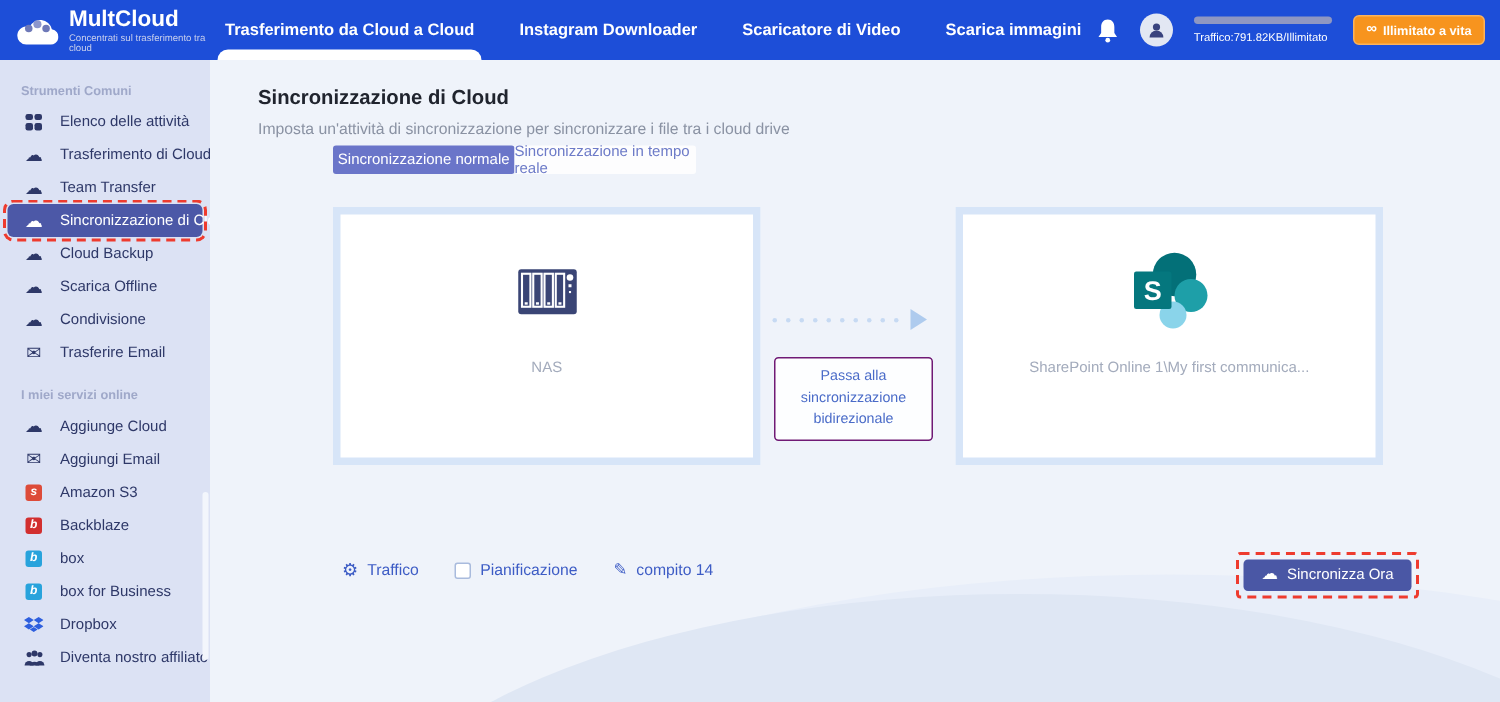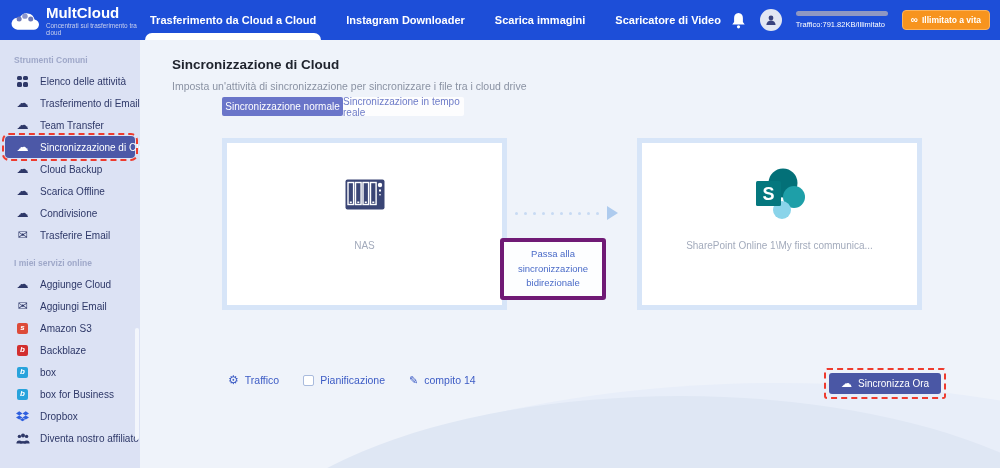--- a/index.html
+++ b/index.html
@@ -50,21 +50,21 @@
   .tab.active{background:#6A75C9;color:#fff;}
   .tab.inactive{background:#FDFDFE;color:#6D7BC8;}
   .panel{position:absolute;top:98px;width:285px;height:172px;background:#fff;border:5px solid #D7E5F8;box-sizing:border-box;display:flex;flex-direction:column;align-items:center;cursor:pointer;z-index:2;}
   .panel.left{left:82px;}
   .panel.right{left:497px;}
   .p-icon{height:70px;margin-top:16px;display:flex;align-items:center;justify-content:center;}
   .p-label{margin-top:11px;font-size:10px;color:#A3ABBC;max-width:250px;white-space:nowrap;overflow:hidden;}
   .dotline{position:absolute;left:375px;top:166px;display:flex;align-items:center;gap:6px;z-index:2;}
   .dot{width:3px;height:3px;border-radius:50%;background:#C7DAF3;}
   .arrow-tri{width:0;height:0;border-left:11px solid #AECBEE;border-top:7px solid transparent;border-bottom:7px solid transparent;margin-left:2px;}
-  .switch-btn{position:absolute;left:360px;top:198px;width:106px;box-sizing:border-box;background:#FDFEFF;border:4px solid #701a75;border-radius:3px;color:#4A6BC8;font-size:9.5px;text-align:center;padding:5px 4px;line-height:1.55;cursor:pointer;z-index:2;}
+  .switch-btn{position:absolute;left:376px;top:198px;width:106px;box-sizing:border-box;background:#FDFEFF;border:1px solid #701a75;border-radius:3px;color:#4A6BC8;font-size:9.5px;text-align:center;padding:5px 4px;line-height:1.55;cursor:pointer;z-index:2;}
   .b-row{position:absolute;left:88px;top:334px;display:flex;align-items:center;gap:24px;color:#3D5CC5;font-size:10.5px;z-index:2;}
   .b-item{display:flex;align-items:center;gap:6px;cursor:pointer;}
   .gear{font-size:12px;line-height:1;}
   .pencil{font-size:11px;line-height:1;}
   .cb{width:11px;height:11px;border:1px solid #A9BBDD;background:#fff;border-radius:2px;display:inline-block;box-sizing:border-box;}
   .sync-wrap{position:absolute;left:684px;top:328px;border:2px dashed #EE3B2E;padding:3px;border-radius:3px;z-index:2;}
   .sync-btn{background:#4A57A5;color:#fff;font-size:10px;display:flex;align-items:center;gap:6px;padding:5px 12px;border-radius:3px;border:none;cursor:pointer;font-family:inherit;}
   .sync-cloud{font-size:11px;line-height:1;}
 </style>
 </head>
@@ -87,24 +87,24 @@
     </div>
     <nav class="nav">
       <div class="nav-item">
         <span>Trasferimento da Cloud a Cloud</span>
         <i class="tab-ind"></i>
       </div>
       <div class="nav-item">
         <span>Instagram Downloader</span>
       </div>
       <div class="nav-item">
+        <span>Scaricatore di Video</span>
+      </div>
+      <div class="nav-item">
         <span>Scarica immagini</span>
-      </div>
-      <div class="nav-item">
-        <span>Scaricatore di Video</span>
       </div>
     </nav>
     <div class="hdr-right">
       <span class="icon-btn">
         <svg width="15" height="17" viewBox="0 0 15 17">
           <path d="M7.5 1 C4.6 1 3.1 3.2 3.1 6 v4 L1.3 12.6 h12.4 L11.9 10 V6 c0-2.8-1.5-5-4.4-5Z" fill="#fff"></path>
           <circle cx="7.5" cy="14.8" r="1.6" fill="#fff"></circle>
         </svg>
       </span>
       <span class="avatar">
@@ -133,21 +133,21 @@
             <i></i>
             <i></i>
             <i></i>
             <i></i>
           </span>
         </span>
       <span>Elenco delle attività</span>
     </div>
     <div class="s-item">
       <span class="icn">☁</span>
-      <span>Trasferimento di Email</span>
+      <span>Trasferimento di Cloud</span>
     </div>
     <div class="s-item">
       <span class="icn">☁</span>
       <span>Team Transfer</span>
     </div>
     <div class="s-item selected">
       <span class="icn">☁</span>
       <span>Sincronizzazione di Cloud</span>
     </div>
     <div class="s-item">

